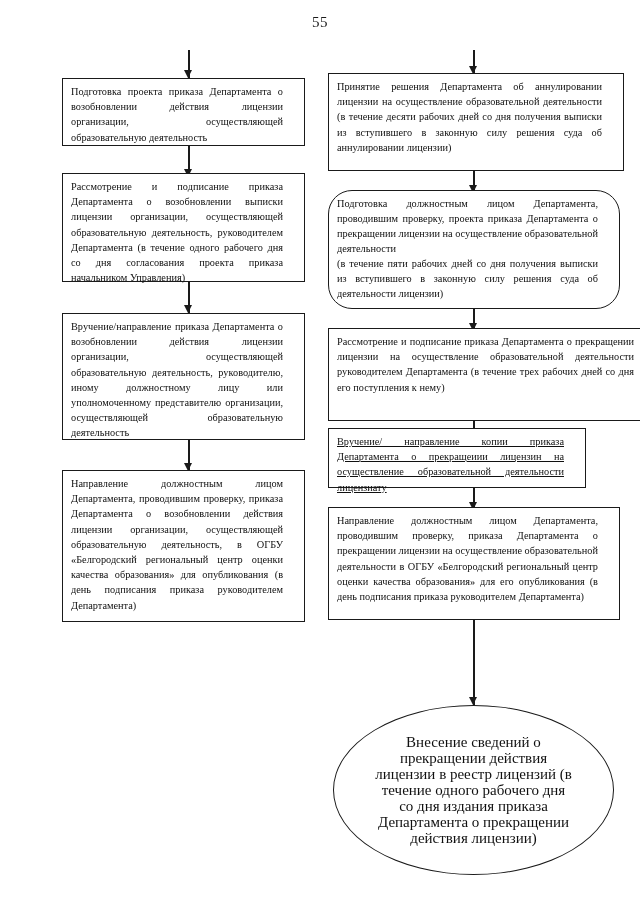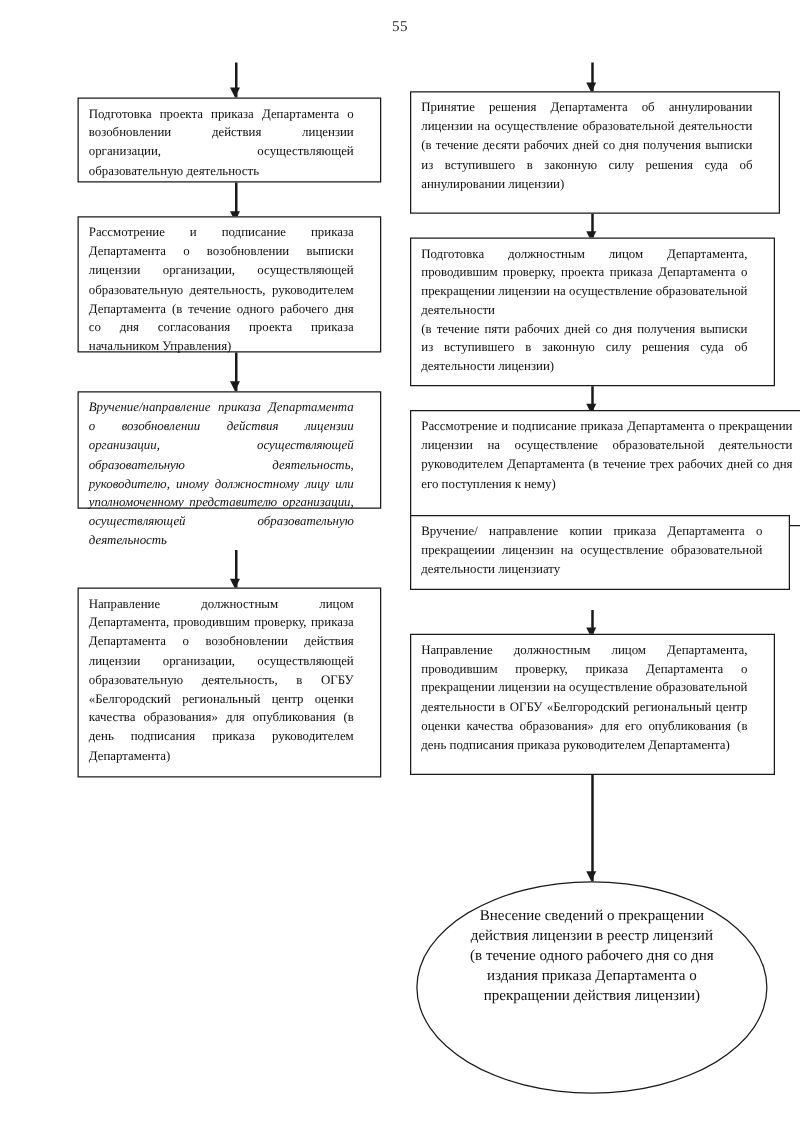--- a/index.html
+++ b/index.html
@@ -16,21 +16,21 @@
     font-family: "Liberation Serif", "DejaVu Serif", serif;
     color: #000000;
     overflow: hidden;
   }
   .page-number {
     position: absolute;
     top: 14px;
     left: 0;
     width: 640px;
     text-align: center;
-    font-size: 12px;
+    font-size: 15px;
     font-family: "Liberation Serif", "DejaVu Serif", serif;
     color: #1a1a1a;
     letter-spacing: 0.5px;
   }
   .node {
     position: absolute;
     box-sizing: border-box;
     border: 1.4px solid #1a1a1a;
     background: #ffffff;
     padding: 5px 21px 5px 8px;
@@ -38,31 +38,33 @@
     line-height: 15.2px;
     text-align: justify;
     text-align-last: left;
     color: #101010;
     -webkit-hyphens: none;
     hyphens: none;
     word-spacing: 0;
   }
   .node.tight {
     line-height: 15px;
+    border-radius: 24px;
   }
   .oval {
     position: absolute;
     box-sizing: border-box;
     border: 1.4px solid #1a1a1a;
     border-radius: 50%;
     background: #ffffff;
     display: flex;
+    align-items: center;
     justify-content: center;
     text-align: center;
-    font-size: 12px;
+    font-size: 15px;
     line-height: 16px;
     color: #101010;
     padding: 18px 40px;
   }
   .oval > span {
     display: block;
     width: 100%;
   }
   
   .conn {
@@ -92,21 +94,21 @@
   <div class="node" style="left:62px; top:78px; width:243px; height:68px;">Подготовка проекта приказа Департамента о возобновлении действия лицензии организации, осуществляющей образовательную деятельность</div>
 
   <div class="conn" style="left:188px; top:146px; height:31px;"></div>
   <div class="arrowhead" style="left:184.3px; top:169px;"></div>
 
   <div class="node" style="left:62px; top:173px; width:243px; height:109px;">Рассмотрение и подписание приказа Департамента о возобновлении выписки лицензии организации, осуществляющей образовательную деятельность, руководителем Департамента (в течение одного рабочего дня со дня согласования проекта приказа начальником Управления)</div>
 
   <div class="conn" style="left:188px; top:282px; height:31px;"></div>
   <div class="arrowhead" style="left:184.3px; top:305px;"></div>
 
-  <div class="node" style="left:62px; top:313px; width:243px; height:94px;font-style:italic;">Вручение/направление приказа Департамента о возобновлении действия лицензии организации, осуществляющей образовательную деятельность, руководителю, иному должностному лицу или уполномоченному представителю организации, осуществляющей образовательную деятельность</div>
+  <div class="node" style="left:62px; top:313px; width:243px; height:127px;">Вручение/направление приказа Департамента о возобновлении действия лицензии организации, осуществляющей образовательную деятельность, руководителю, иному должностному лицу или уполномоченному представителю организации, осуществляющей образовательную деятельность</div>
 
   <div class="conn" style="left:188px; top:440px; height:31px;"></div>
   <div class="arrowhead" style="left:184.3px; top:463px;"></div>
 
   <div class="node" style="left:62px; top:470px; width:243px; height:152px;">Направление должностным лицом Департамента, проводившим проверку, приказа Департамента о возобновлении действия лицензии организации, осуществляющей образовательную деятельность, в ОГБУ «Белгородский региональный центр оценки качества образования» для опубликования (в день подписания приказа руководителем Департамента)</div>
 
   <div class="conn" style="left:473px; top:50px; height:23px;"></div>
   <div class="arrowhead" style="left:469.3px; top:66px;"></div>
 
   <div class="node" style="left:328px; top:73px; width:296px; height:98px;">Принятие решения Департамента об аннулировании лицензии на осуществление образовательной деятельности (в течение десяти рабочих дней со дня получения выписки из вступившего в законную силу решения суда об аннулировании лицензии)</div>
@@ -120,21 +122,21 @@
   </div>
 
   <div class="conn" style="left:473px; top:309px; height:22px;"></div>
   <div class="arrowhead" style="left:469.3px; top:323px;"></div>
 
   <div class="node" style="left:328px; top:328px; width:328px; height:93px;">Рассмотрение и подписание приказа Департамента о прекращении лицензии на осуществление образовательной деятельности руководителем Департамента (в течение трех рабочих дней со дня его поступления к нему)</div>
 
   <div class="conn" style="left:473px; top:421px; height:18px;"></div>
   <div class="arrowhead" style="left:469.3px; top:431px;"></div>
 
-  <div class="node" style="left:328px; top:412px; width:304px; height:60px;">Вручение/ направление копии приказа Департамента о прекращеиии лицензин на осуществление образовательной деятельности лицензиату</div>
+  <div class="node" style="left:328px; top:428px; width:258px; height:60px;text-decoration:underline;">Вручение/ направление копии приказа Департамента о прекращеиии лицензин на осуществление образовательной деятельности лицензиату</div>
 
   <div class="conn" style="left:473px; top:488px; height:22px;"></div>
   <div class="arrowhead" style="left:469.3px; top:502px;"></div>
 
   <div class="node" style="left:328px; top:507px; width:292px; height:113px;">Направление должностным лицом Департамента, проводившим проверку, приказа Департамента о прекращении лицензии на осуществление образовательной деятельности в ОГБУ «Белгородский региональный центр оценки качества образования» для его опубликования (в день подписания приказа руководителем Департамента)</div>
 
   <div class="conn" style="left:473px; top:620px; height:85px;"></div>
   <div class="arrowhead" style="left:469.3px; top:697px;"></div>
 
   <div class="oval" style="left:333px; top:705px; width:281px; height:170px;">

